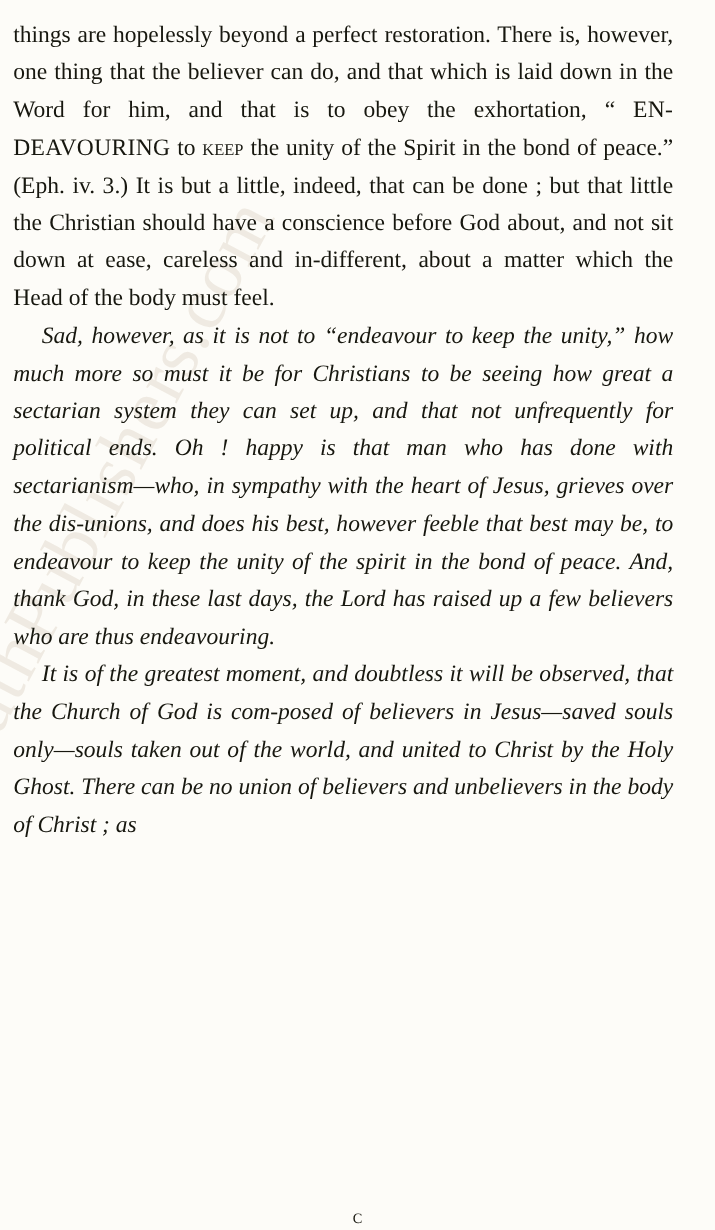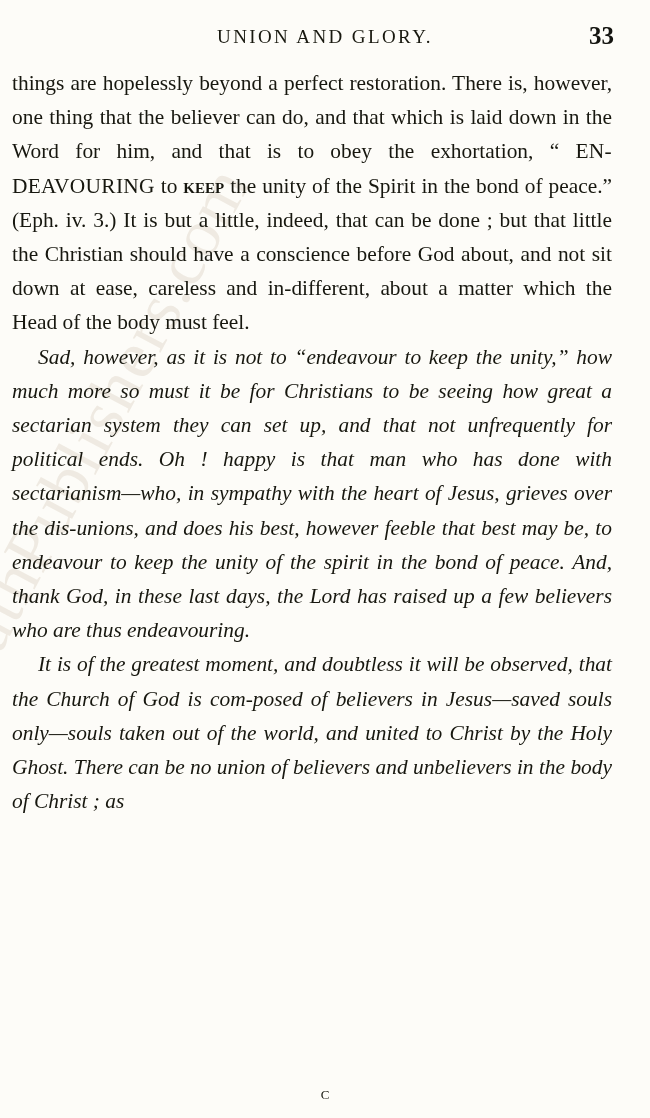--- a/index.html
+++ b/index.html
@@ -88,21 +88,20 @@
     margin: 0;
     text-indent: 0;
   }
   .body-text p.indent {
     text-indent: 26px;
     font-style: italic;
   }
   .sc {
     font-variant: small-caps;
     text-transform: lowercase;
-    font-weight: bold;
   }
   .caps {
     letter-spacing: 0.3px;
   }
 
   .signature {
     position: absolute;
     z-index: 3;
     bottom: 14px;
     left: 0;
@@ -115,24 +114,20 @@
 </style>
 </head>
 <body>
 
 <div class="page">
 
   <div class="watermark">
     <span>BibleTruthPublishers.com</span>
   </div>
 
-  <div class="header">
-    <div class="running-head">Union and Glory.</div>
-    <div class="folio">33</div>
-  </div>
 
   <div class="body-text" id="body-text">
       <p><span>things are hopelessly beyond a perfect restoration. There is, however, one thing that the believer can do, and that which is laid down in the Word for him, and that is to obey the exhortation, “ </span><span class="caps">EN-DEAVOURING</span><span> to </span><span class="sc">KEEP</span><span> the unity of the Spirit in the bond of peace.” (Eph. iv. 3.)  It is but a little, indeed, that can be done ; but that little the Christian should have a conscience before God about, and not sit down at ease, careless and in-different, about a matter which the Head of the body must feel.</span></p>
       <p class="indent"><span>Sad, however, as it is not to “endeavour to keep the unity,” how much more so must it be for Christians to be seeing how great a sectarian system they can set up, and that not unfrequently for political ends.  Oh ! happy is that man who has done with sectarianism—who, in sympathy with the heart of Jesus, grieves over the dis-unions, and does his best, however feeble that best may be, to endeavour to keep the unity of the spirit in the bond of peace.  And, thank God, in these last days, the Lord has raised up a few believers who are thus endeavouring.</span></p>
       <p class="indent"><span>It is of the greatest moment, and doubtless it will be observed, that the Church of God is com-posed of believers in Jesus—saved souls only—souls taken out of the world, and united to Christ by the Holy Ghost.  There can be no union of believers and unbelievers in the body of Christ ; as</span></p>
     </div>
 
   <div class="signature">c</div>
 
 </div>

